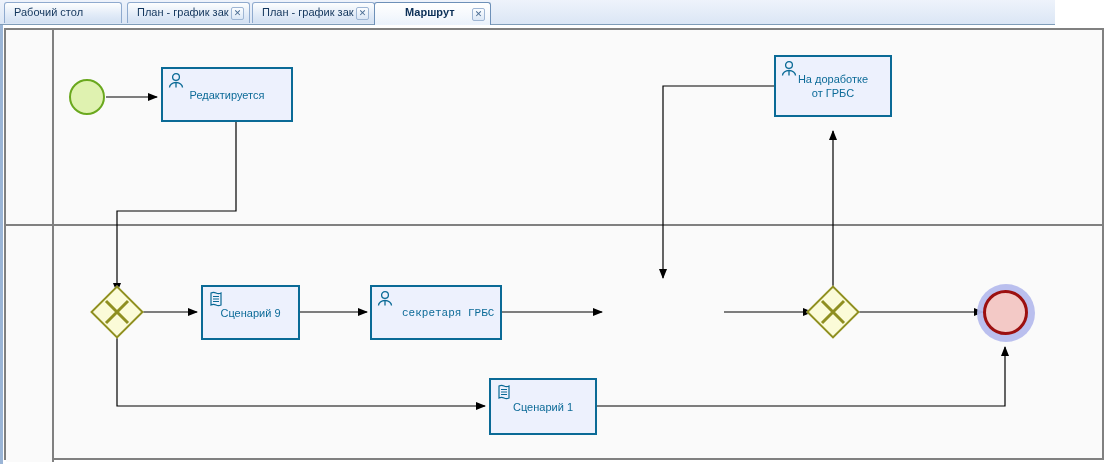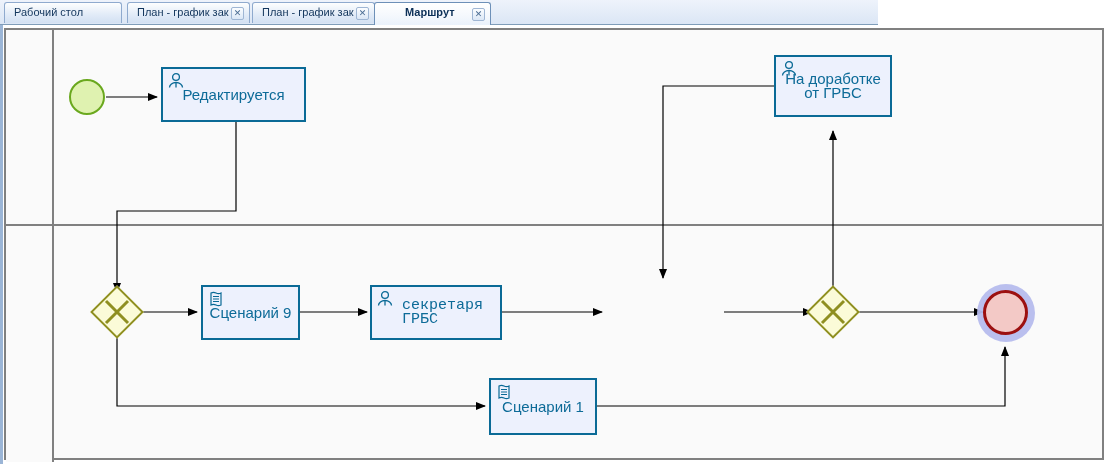--- a/index.html
+++ b/index.html
@@ -13,21 +13,21 @@
     width: 1107px;
     height: 464px;
     overflow: hidden;
     background: #ffffff;
   }
 
   
   #tabbar {
     position: absolute;
     left: 0; top: 0;
-    width: 878px;
+    width: 1055px;
     height: 25px;
     background: linear-gradient(#eef3fb, #dbe6f5);
     border-bottom: 1px solid #7f9db9;
     box-sizing: border-box;
   }
   .tab {
     position: absolute;
     top: 2px;
     height: 21px;
     box-sizing: border-box;
@@ -120,21 +120,21 @@
     height: 439px;
   }
 
   
   .task {
     position: absolute;
     box-sizing: border-box;
     border: 2px solid #0a6a96;
     background: #edf1fd;
     color: #0d6b98;
-    font-size: 15px;
+    font-size: 11px;
     text-align: center;
     cursor: default;
   }
   .task .task-label {
     position: absolute;
     left: 0; right: 0;
     top: 50%;
     transform: translateY(-50%);
     padding: 0 4px;
     line-height: 14px;
@@ -254,21 +254,21 @@
         <path d="M 774,61 L 663,61 L 663,253" marker-end="url(#arrow)"></path>
 
         <path d="M 853,287 L 983,287" marker-end="url(#arrow)"></path>
 
         <path d="M 583,381 L 1005,381 L 1005,322" marker-end="url(#arrow)"></path>
       </g>
     </svg>
 
     <div class="event" id="start-event" style="left:69px; top:54px;"></div>
 
-    <div class="task" style="left:161px; top:42px; width:145px; height:55px;text-align:center;">
+    <div class="task" style="left:161px; top:42px; width:132px; height:55px;text-align:center;">
       <svg class="task-icon" viewBox="0 0 18 18">
         <circle cx="9" cy="5" r="3.4" fill="none" stroke="#0a6a96" stroke-width="1.3"></circle>
         <path d="M2.5,15.5 a6.5,5 0 0,1 13,0" fill="none" stroke="#0a6a96" stroke-width="1.3"></path>
         <path d="M9,11 L9,15.5" stroke="#0a6a96" stroke-width="1.3"></path>
       </svg>
       <div class="task-label">Редактируется</div>
     </div>
 
     <div class="gateway" style="left:98px; top:268px;"></div>
     <svg class="gateway-x" style="position:absolute;left:98px;top:268px;" viewBox="0 0 38 38">

